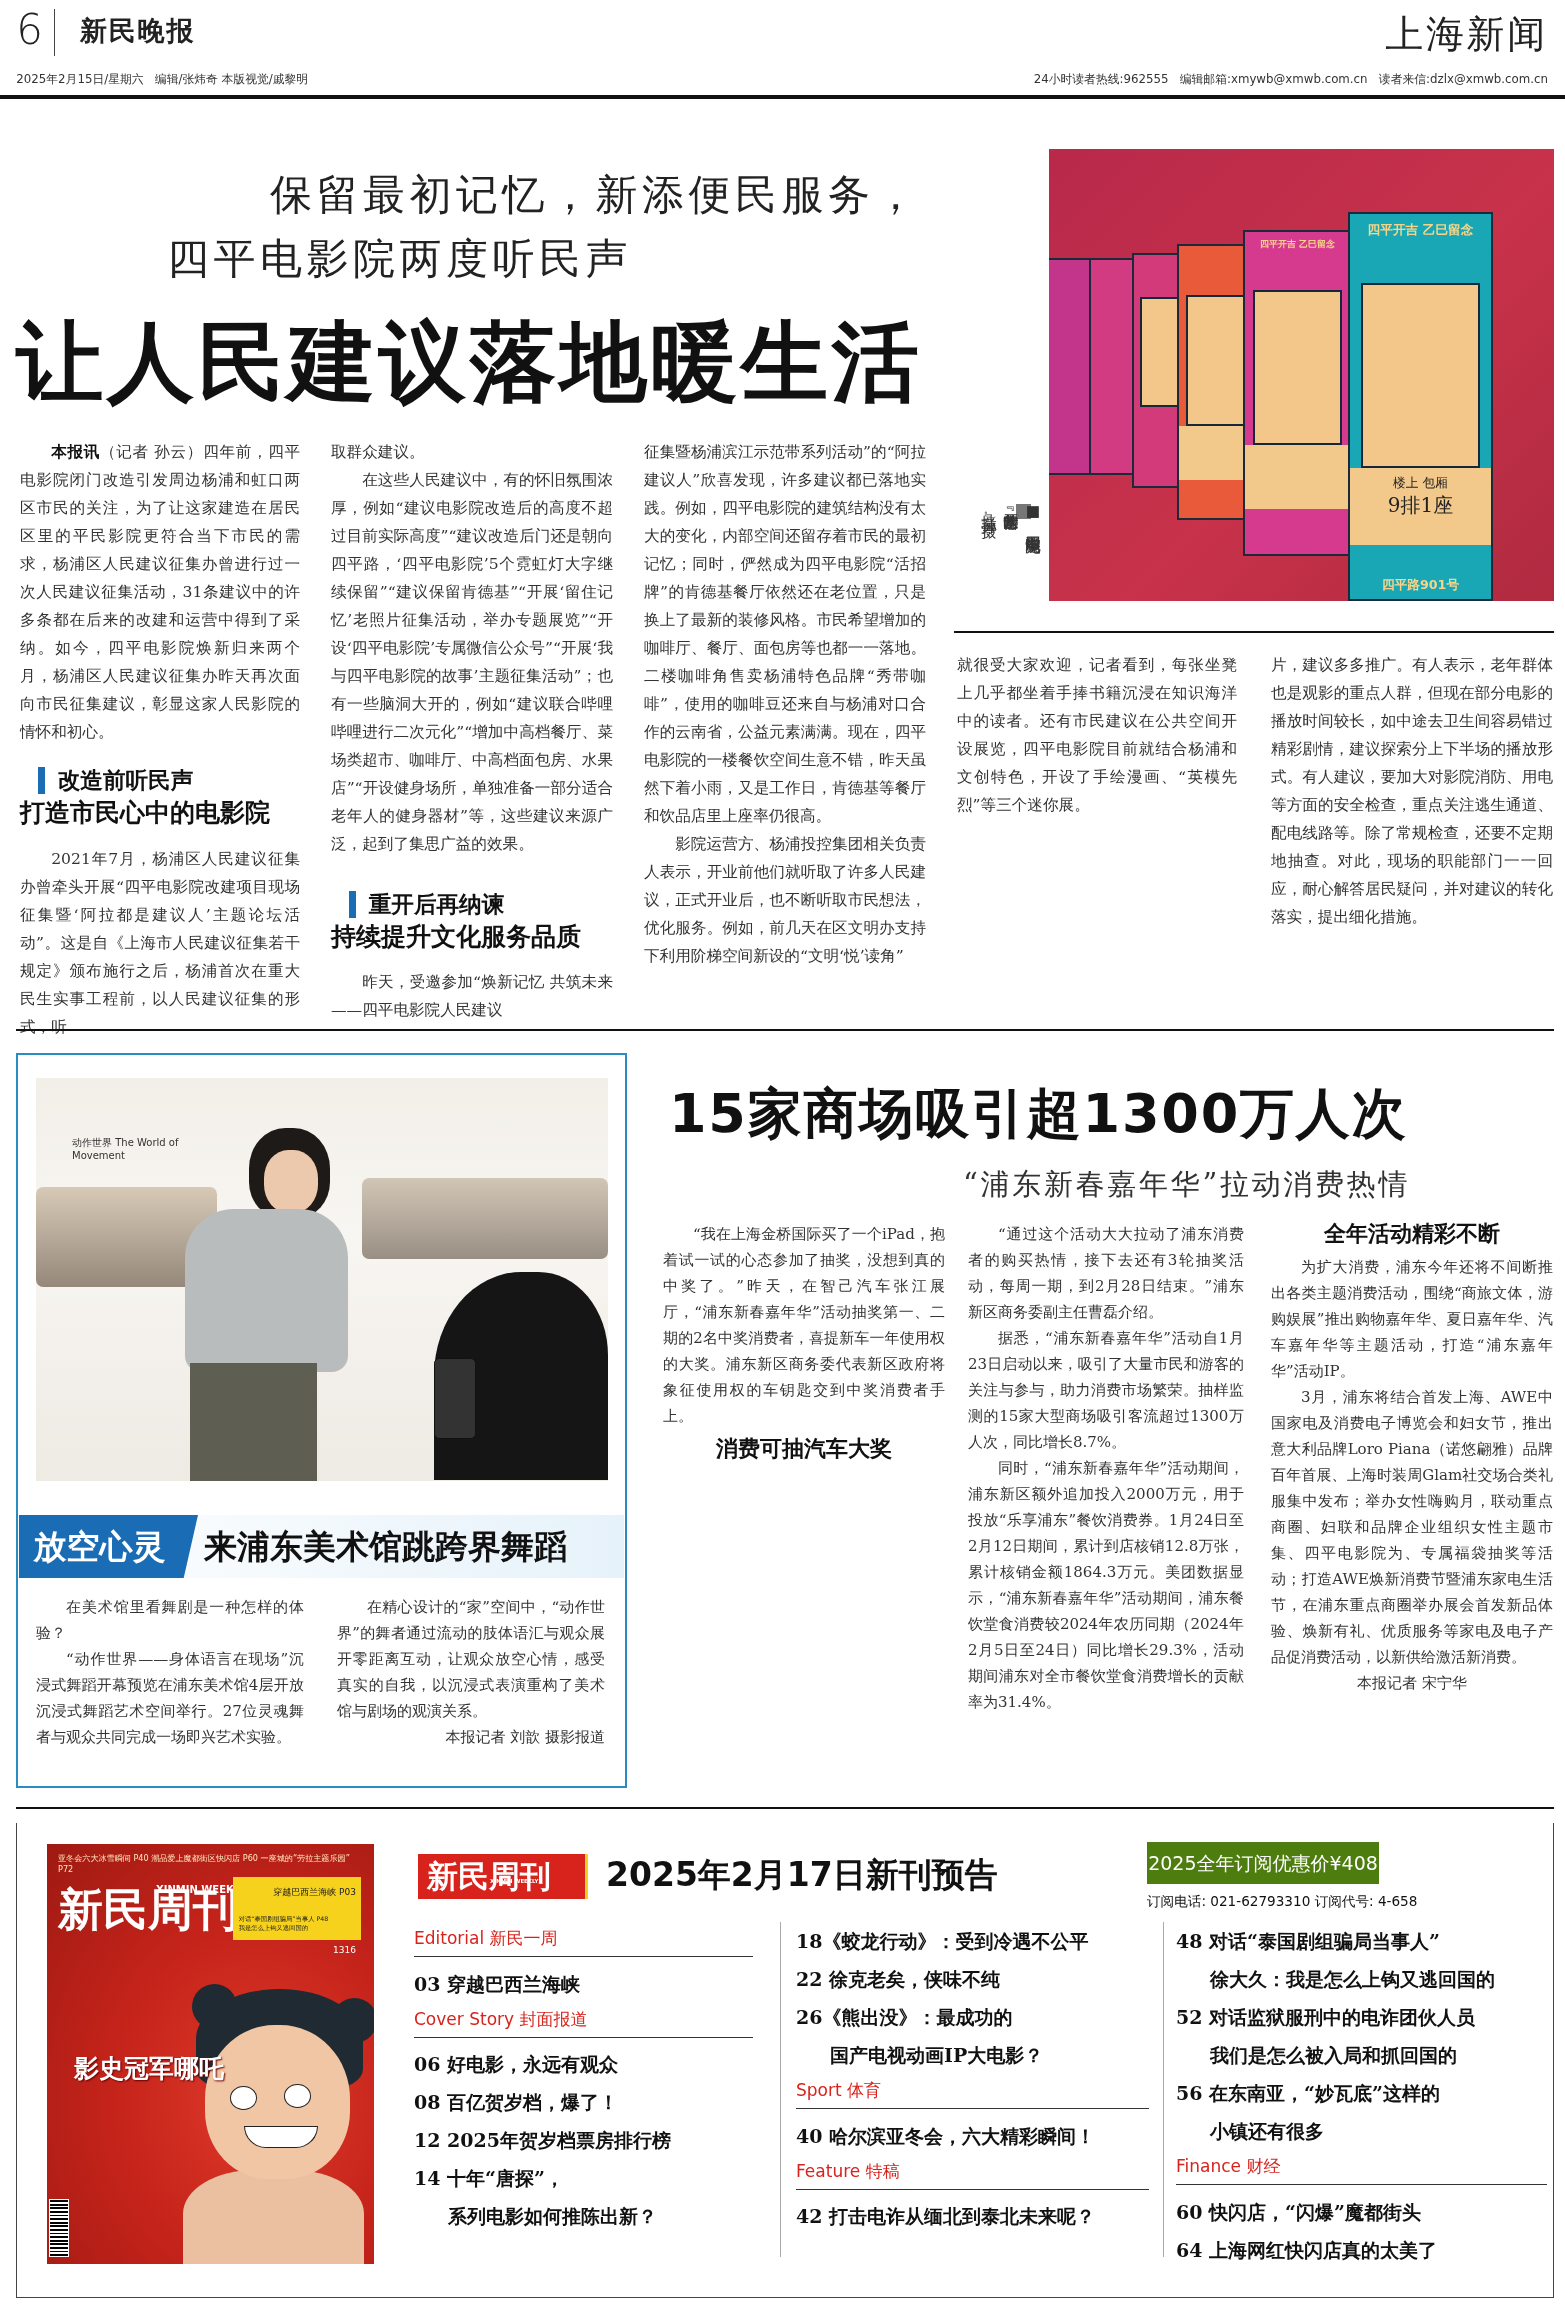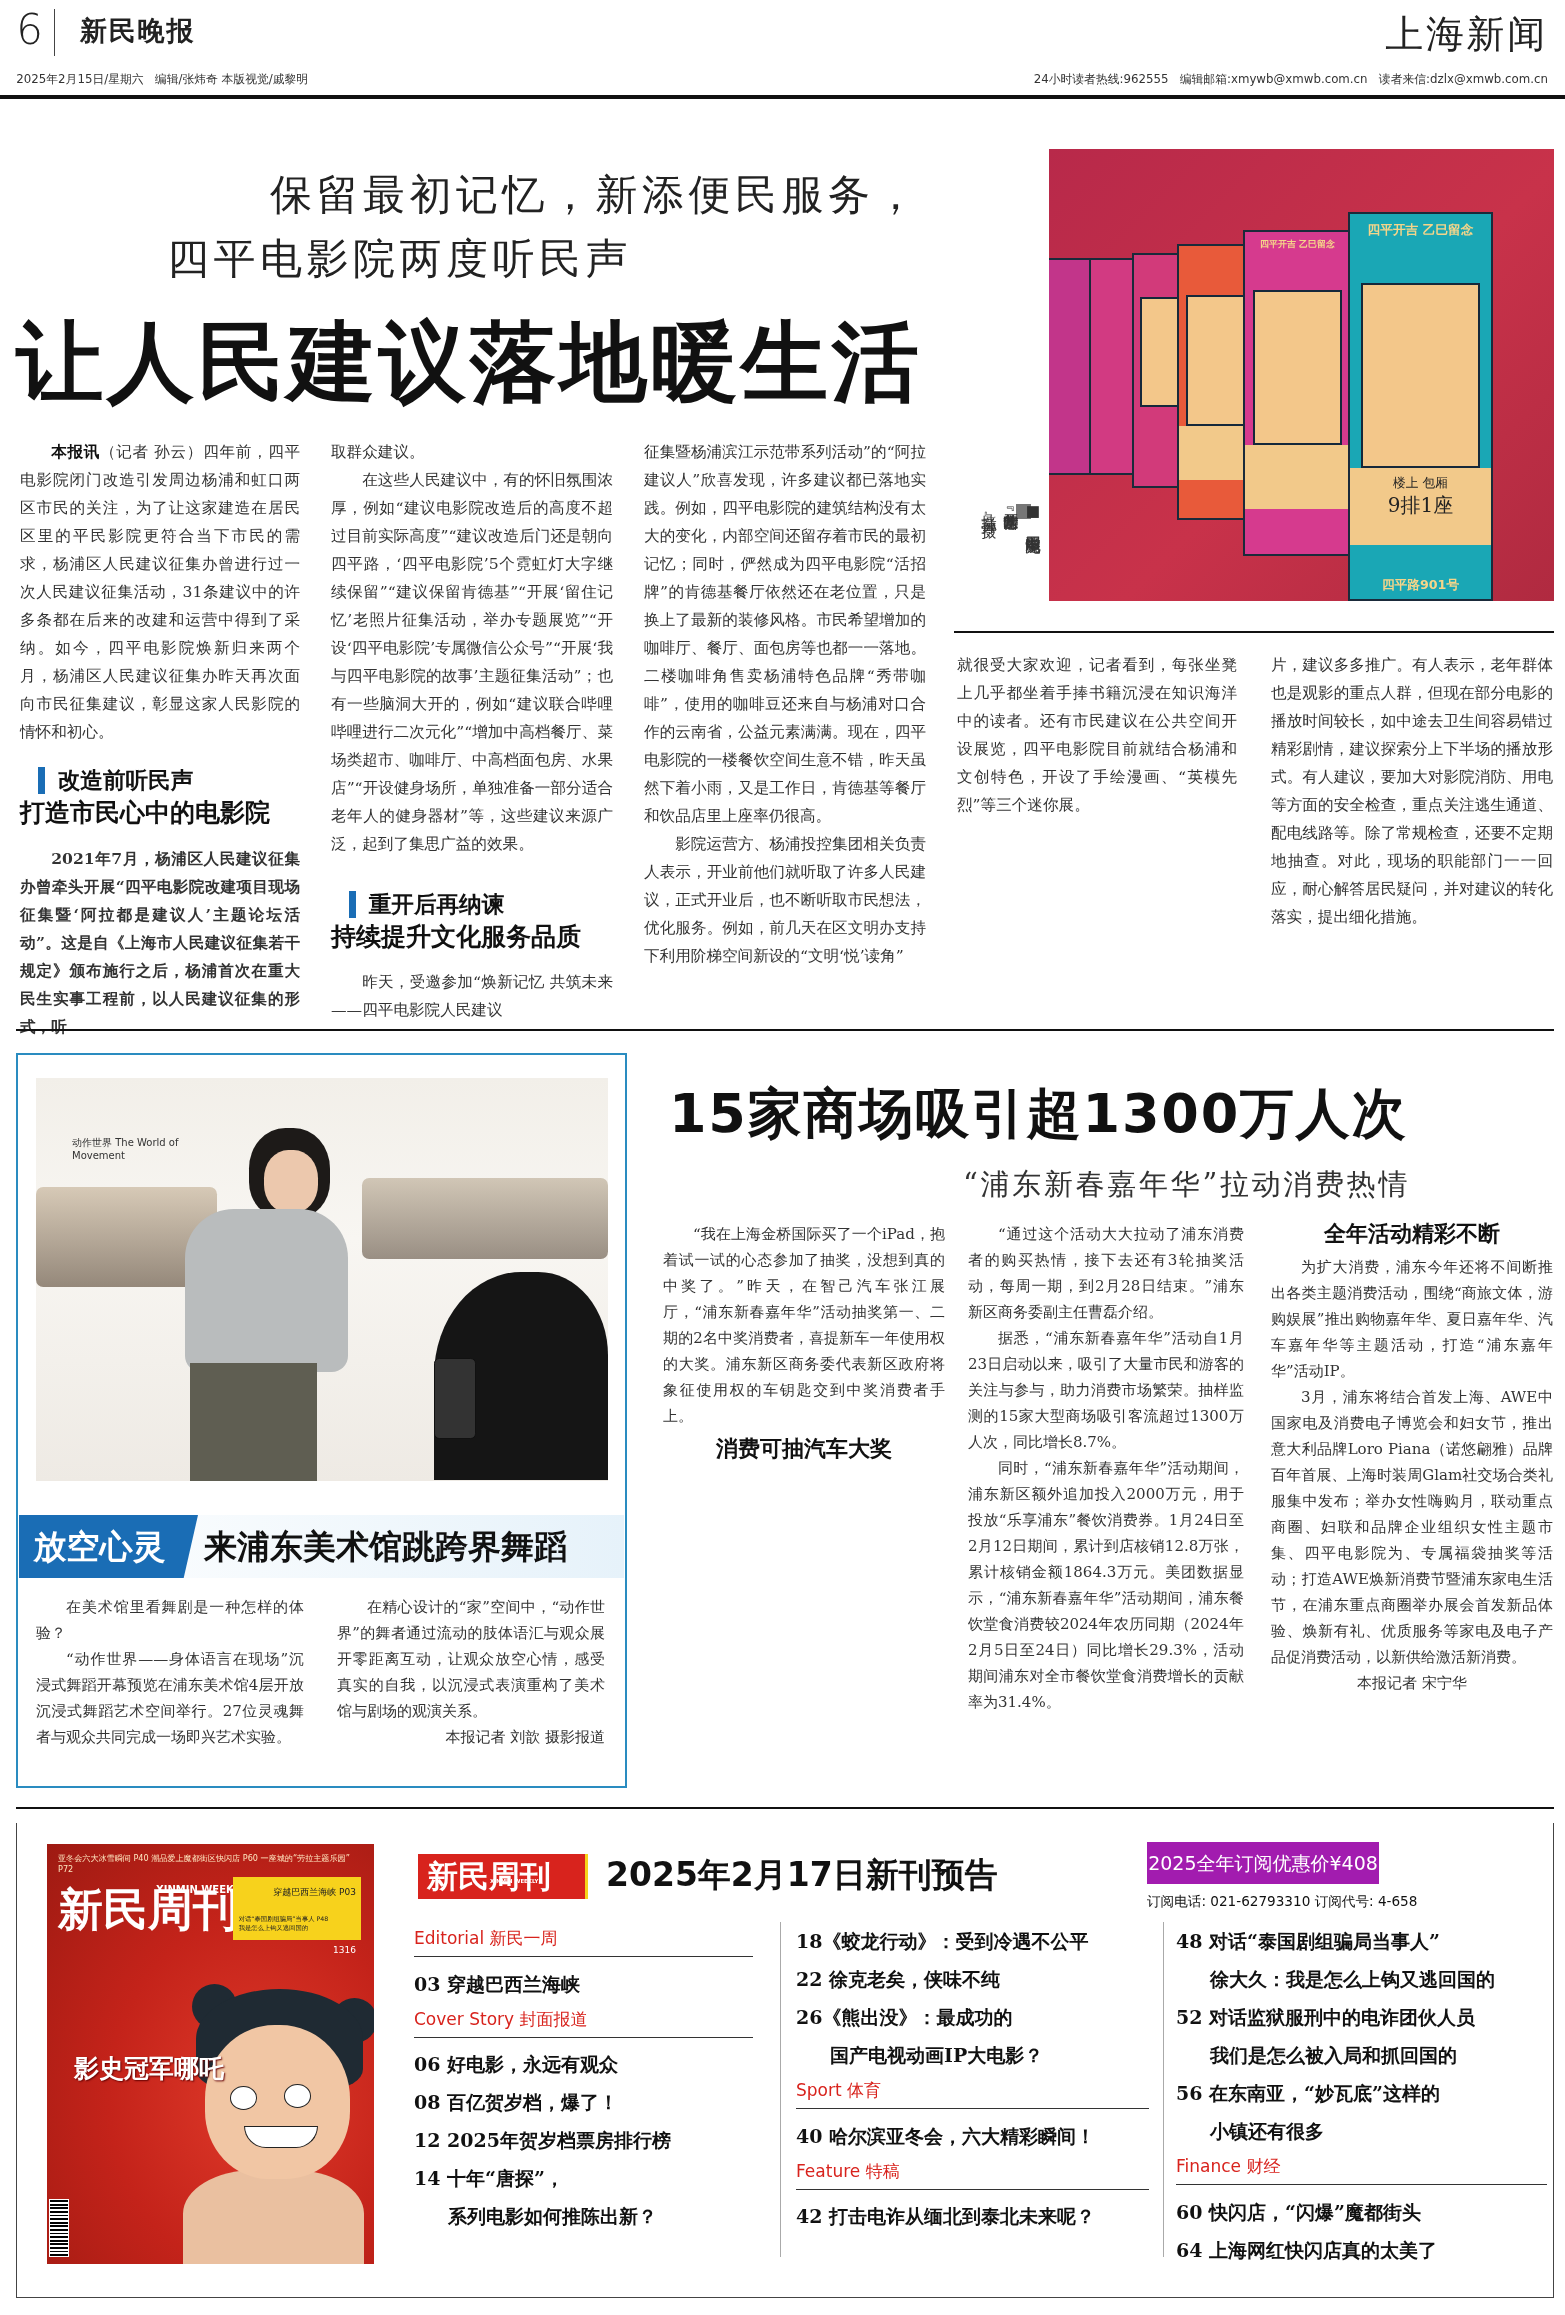--- a/index.html
+++ b/index.html
@@ -73,21 +73,21 @@
   .nezha-hair { position: absolute; left: 149px; top: 145px; width: 167px; height: 100px; background: #1f2a33; border-radius: 50% 50% 20% 20%; }
   .nezha-bun { position: absolute; width: 45px; height: 45px; background: #1f2a33; border-radius: 50%; }
   .nezha-eye { position: absolute; width: 27px; height: 23.5px; background: #fff; border-radius: 50%; border: 1.8px solid #222; }
   .nezha-mouth { position: absolute; left: 197px; top: 282px; width: 74px; height: 22px; background: #fff; border-radius: 0 0 36px 36px; border: 1.8px solid #222; }
   .nezha-body { position: absolute; left: 136px; top: 326px; width: 181px; height: 109px; background: #eac0a0; border-radius: 40% 40% 0 0; }
   .barcode { position: absolute; left: 1.8px; bottom: 7.2px; width: 20px; height: 58px; background: repeating-linear-gradient(0deg,#000 0 1.8px,#fff 1.8px 3.6px); border: 1.8px solid #fff; }
 
   .wk-logo { left: 418px; top: 1854px; width: 170px; height: 45px; background: #d8231d; color: #fff; font-family: "DejaVu Sans", sans-serif; font-weight: bold; font-size: 31px; line-height: 45px; padding-left: 9px; border-right: 3.6px solid #f7d21c; }
   .wk-logo small { font-size: 5.4px; position: absolute; left: 72px; top: 5.4px; }
   .wk-title { left: 606px; top: 1853px; font-family: "DejaVu Sans", sans-serif; font-weight: bold; font-size: 33px; color: #111; }
-  .wk-price { left: 1147px; top: 1842px; width: 232px; height: 42px; background: #a21caf; color: #fff; font-family: "DejaVu Sans", sans-serif; font-size: 19px; line-height: 42px; text-align: center; }
+  .wk-price { left: 1147px; top: 1842px; width: 232px; height: 42px; background: #4d7c0f; color: #fff; font-family: "DejaVu Sans", sans-serif; font-size: 19px; line-height: 42px; text-align: center; }
   .wk-sub { left: 1147px; top: 1893px; font-family: "DejaVu Sans", sans-serif; font-size: 13.6px; color: #111; }
 
   .toc-col { font-family: "DejaVu Serif", serif; font-weight: bold; font-size: 19px; color: #111; }
   .toc-col .sec { font-family: "DejaVu Sans", sans-serif; font-weight: normal; color: #d8231d; font-size: 17px; padding-bottom: 6px; border-bottom: 1.8px solid #333; margin-bottom: 7.2px; margin-top: 5.4px; }
   .toc-col .it { line-height: 38px; }
   .toc-col .it.cont { padding-left: 34px; }
   .toc-divider { width: 0.9px; background: #aaa; }
   .ad-label { left: 1529px; top: 2281px; font-size: 11px; font-family: "DejaVu Sans", sans-serif; color: #333; margin-top: 48px; }
 </style>
 </head>
@@ -150,21 +150,21 @@
   <span>墙』 孙云 摄</span>
 </div>
 
 <div class="abs col" style="left:20px; top:438px; width:280px;">
   <p><span class="lead-strong">本报讯</span><span>（记者 孙云）四年前，四平电影院闭门改造引发周边杨浦和虹口两区市民的关注，为了让这家建造在居民区里的平民影院更符合当下市民的需求，杨浦区人民建议征集办曾进行过一次人民建议征集活动，31条建议中的许多条都在后来的改建和运营中得到了采纳。如今，四平电影院焕新归来两个月，杨浦区人民建议征集办昨天再次面向市民征集建议，彰显这家人民影院的情怀和初心。</span></p>
 </div>
 <div class="abs sub-h" style="left:20px; top:767px; width:280px;">
   <span class="l1">改造前听民声</span>
   <span class="l2">打造市民心中的电影院</span>
 </div>
-<div class="abs col" style="left:20px; top:845px; width:280px;font-weight:bold;">
+<div class="abs col" style="left:20px; top:845px; width:280px;">
   <p>2021年7月，杨浦区人民建议征集办曾牵头开展“四平电影院改建项目现场征集暨‘阿拉都是建议人’主题论坛活动”。这是自《上海市人民建议征集若干规定》颁布施行之后，杨浦首次在重大民生实事工程前，以人民建议征集的形式，听</p>
 </div>
 
 <div class="abs col" style="left:331px; top:438px; width:282px;">
   <p class="noind">取群众建议。</p>
   <p>在这些人民建议中，有的怀旧氛围浓厚，例如“建议电影院改造后的高度不超过目前实际高度”“建议改造后门还是朝向四平路，‘四平电影院’5个霓虹灯大字继续保留”“建议保留肯德基”“开展‘留住记忆’老照片征集活动，举办专题展览”“开设‘四平电影院’专属微信公众号”“开展‘我与四平电影院的故事’主题征集活动”；也有一些脑洞大开的，例如“建议联合哔哩哔哩进行二次元化”“增加中高档餐厅、菜场类超市、咖啡厅、中高档面包房、水果店”“开设健身场所，单独准备一部分适合老年人的健身器材”等，这些建议来源广泛，起到了集思广益的效果。</p>
 </div>
 <div class="abs sub-h" style="left:331px; top:891px; width:282px;">
   <span class="l1">重开后再纳谏</span>
   <span class="l2">持续提升文化服务品质</span>

